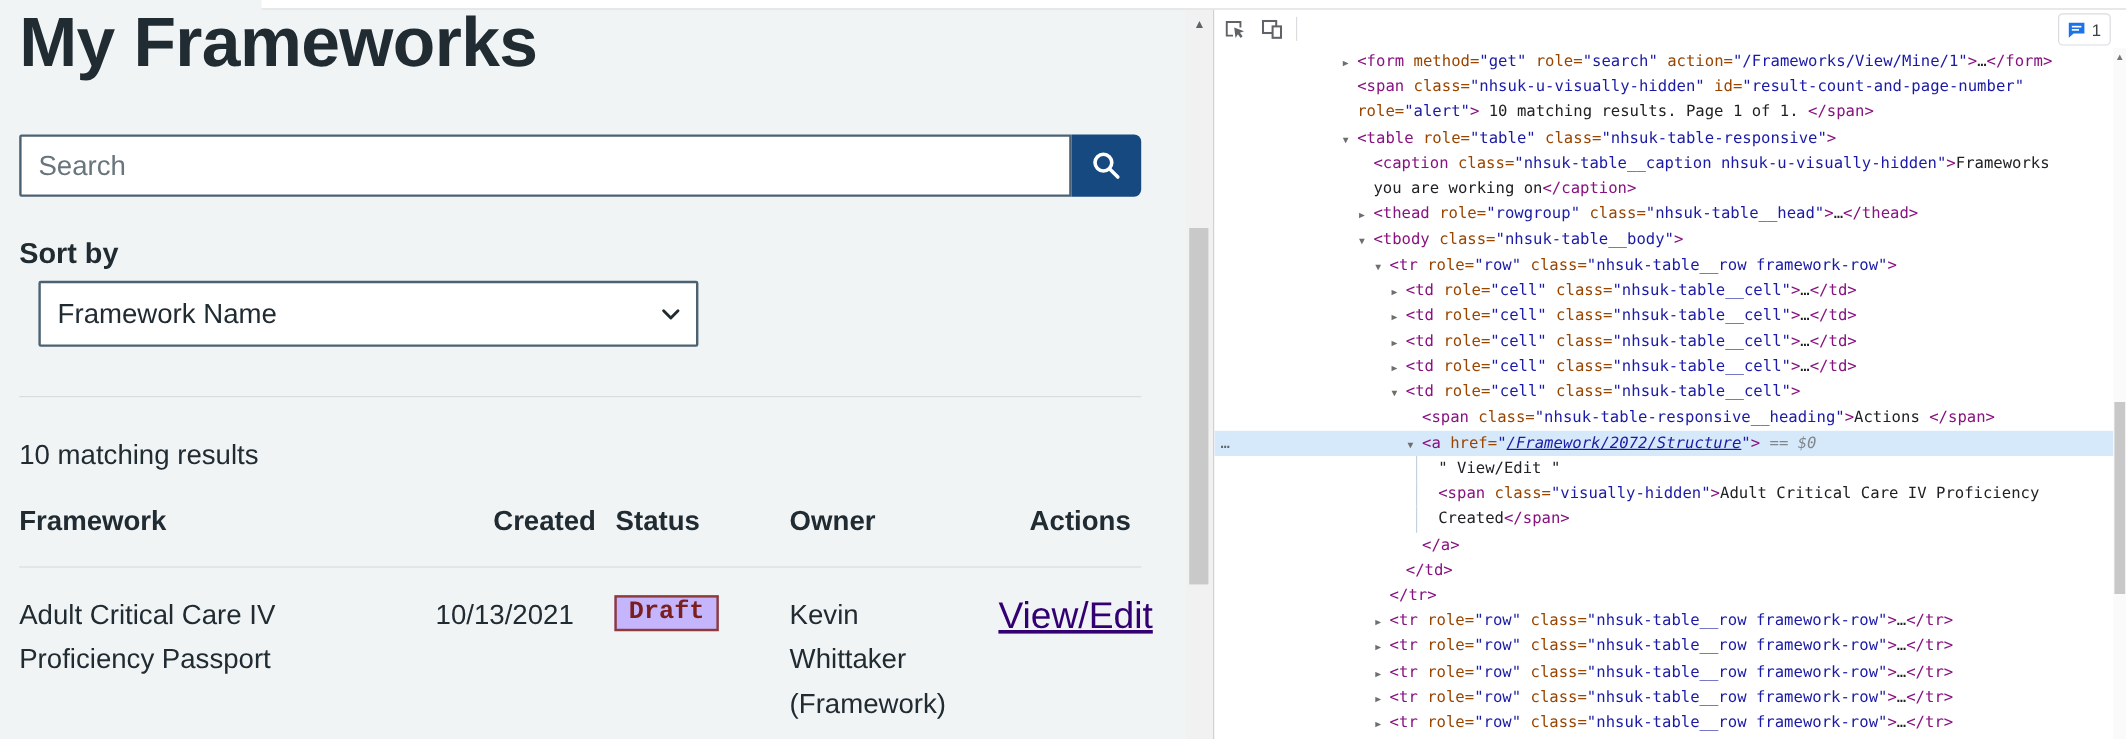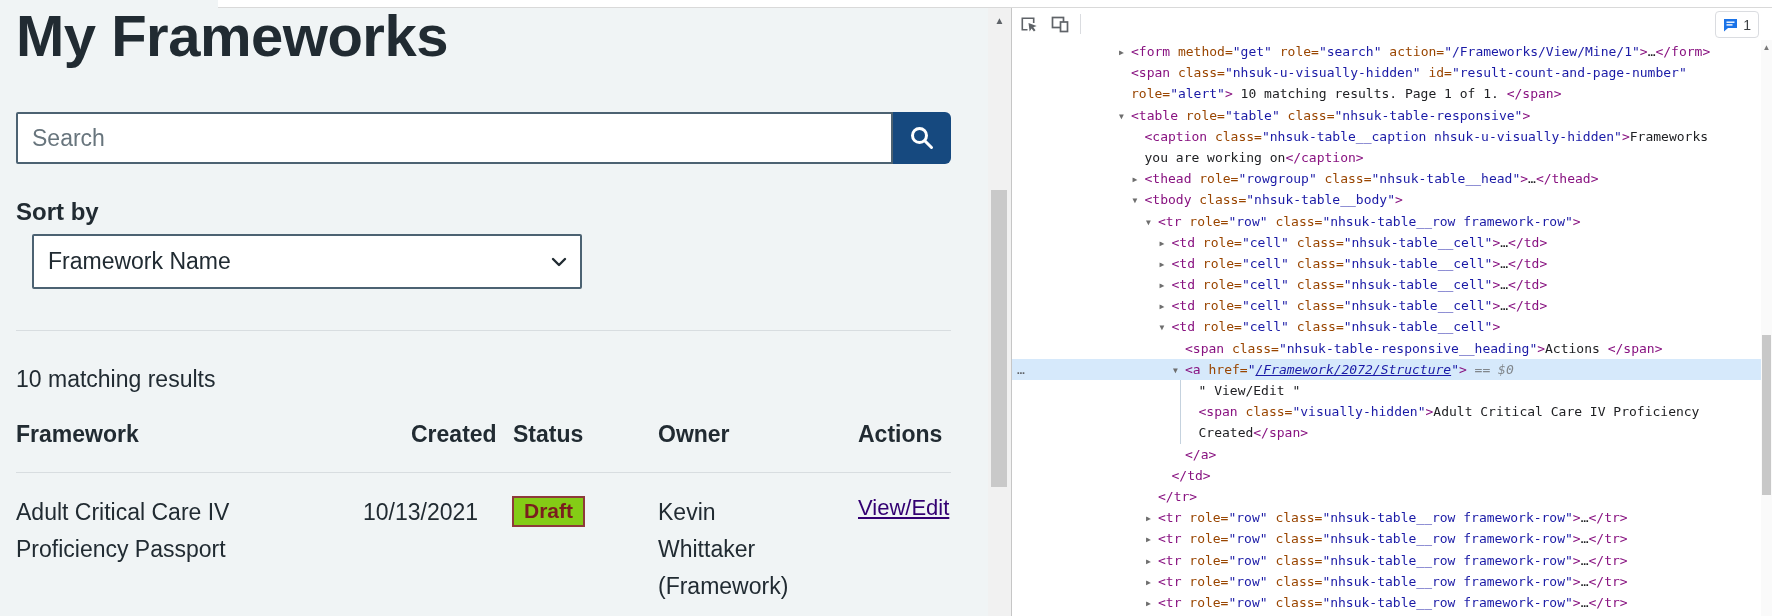--- a/index.html
+++ b/index.html
@@ -23,21 +23,21 @@
   #select-field{left:32px;width:550px;}
   #select-dir{left:494px;width:332px;}
   #sort-btn{left:826px;top:234px;width:125px;height:55px;border:none;border-radius:6px;
      color:#fff;font-family:"Liberation Sans",sans-serif;font-size:23px;font-weight:700;cursor:pointer;}
   .hr{height:1px;background:#d8dde0;left:16px;width:935px;}
   #results-count{left:16px;top:366px;font-size:23px;color:#212b32;}
   .th{top:421px;font-size:23px;font-weight:700;color:#212b32;}
   .cell{top:494px;font-size:23px;color:#212b32;line-height:37px;}
   #status-badge{left:512px;top:496px;font-size:21px;font-weight:700;
      padding:1px 10px 2px;border-width:2px;border-style:solid;}
-  #action-link{left:858px;top:495px;font-size:22px;text-decoration:underline;cursor:pointer;}
+  #action-link{left:832px;top:495px;font-size:31px;text-decoration:underline;cursor:pointer;}
 
   
   #page-scroll{left:988px;top:8px;width:23px;height:608px;background:#f1f1f1;}
   #page-scroll .sb-arrow{position:absolute;left:0;width:100%;top:6px;text-align:center;
      font-size:10px;color:#5f6368;line-height:14px;}
   #page-scroll .sb-thumb{position:absolute;left:3px;width:16px;top:182px;height:297px;background:#c9c9c9;}
 
   
   #top-strip{left:218px;top:0;right:0;width:1554px;height:7px;background:#fff;border-bottom:1px solid #d9d9d9;z-index:40;}
 
@@ -105,21 +105,21 @@
   <div class="abs th" style="left:658px;">Owner</div>
   <div class="abs th" style="left:858px;">Actions</div>
 
   <div class="abs hr" style="top:472px;"></div>
 
   <div class="abs cell" style="left:16px;" id="cell-framework">
       <div>Adult Critical Care IV</div>
       <div>Proficiency Passport</div>
     </div>
   <div class="abs cell" style="left:363px;">10/13/2021</div>
-  <div id="status-badge" class="abs" style="background: #84cc16; border-color: rgb(142, 58, 58); color: rgb(122, 30, 30);">Draft</div>
+  <div id="status-badge" class="abs" style="background: #c4b5fd; border-color: rgb(142, 58, 58); color: rgb(122, 30, 30); font-family: Liberation Mono, monospace;">Draft</div>
   <div class="abs cell" style="left:658px;" id="cell-owner">
       <div>Kevin</div>
       <div>Whittaker</div>
       <div>(Framework)</div>
     </div>
   <a id="action-link" class="abs" style="color: rgb(51, 0, 114);">View/Edit</a>
 
   <div id="page-scroll" class="abs">
     <div class="sb-arrow">▲</div>
     <div class="sb-thumb"></div>

